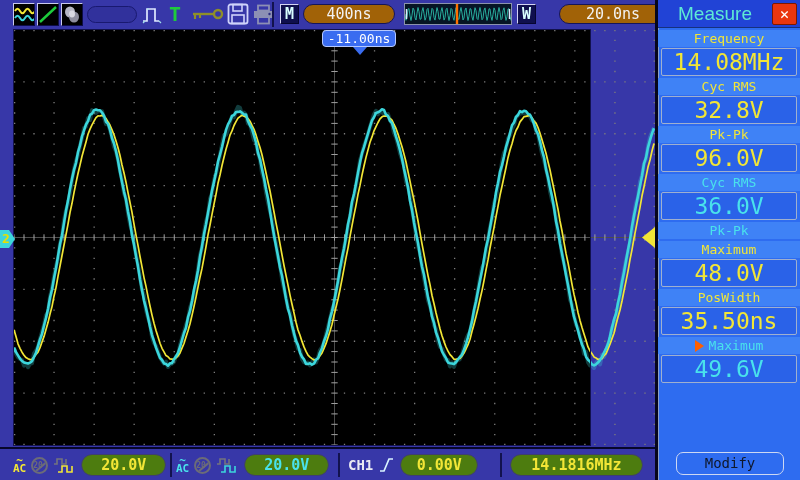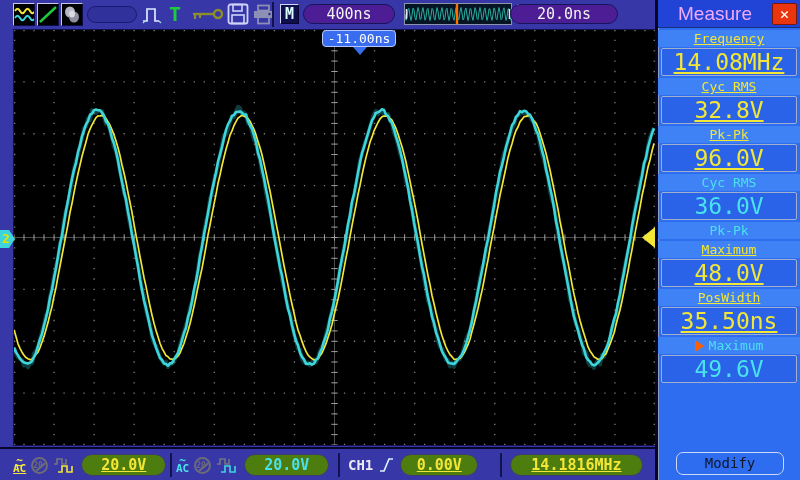--- a/index.html
+++ b/index.html
@@ -22,32 +22,32 @@
   .t-letter { position:absolute; left:169px; top:3px; color:#1ecb3c;
     font:bold 20px/22px "DejaVu Sans Mono", monospace; }
   .tb-icon { position:absolute; top:4px; }
   .vsep { position:absolute; top:2px; width:2px; height:25px; background:#12124e; }
   .mw-box {
     position:absolute; top:4px; width:19px; height:20px; background:#0f0f4e;
     border:1px solid; border-color:#d4d4f4 #050530 #050530 #d4d4f4;
     color:#d9ffff; font:bold 15px/18px "DejaVu Sans Mono", monospace; text-align:center;
   }
   .time-pill {
-    position:absolute; top:4px; height:20px; border-radius:10px; background:#4c1d95;
+    position:absolute; top:4px; height:20px; border-radius:10px; background:#a16207;
     border:1px solid #15155a; color:#f2f2f2;
     font:15px/18px "DejaVu Sans Mono", monospace;
     display:flex; align-items:center; justify-content:center;
   }
   .preview-box {
     position:absolute; left:404px; top:3px; width:108px; height:22px;
     background:#061524; border:1px solid #8b93ad;
   }
   
   .plot {
-    position:absolute; left:14px; top:30px; width:641px; height:415px;
+    position:absolute; left:14px; top:30px; width:576px; height:415px;
     background:#000; outline:1px solid #12124e;
   }
   .h-tag {
     position:absolute; left:308px; top:0; width:74px; height:17px;
     background:#3a6cf0; border:1px solid #b4c8ff; border-radius:4px;
     color:#fff; font:13px/15px "DejaVu Sans Mono", monospace;
     display:flex; align-items:center; justify-content:center; z-index:5;
   }
   .h-tag-pointer {
     position:absolute; left:339px; top:17px; width:0; height:0; z-index:5;
@@ -65,40 +65,40 @@
     text-align:left; padding-left:2px; z-index:6;
   }
   
   .sidebar {
     position:absolute; left:655px; top:0; width:145px; height:480px;
     background:#2e6cf0; border-left:3px solid #06061c;
     box-shadow:inset 1px 0 0 #8fa0c4;
   }
   .sb-header { height:28px; background:#2143d6; border-bottom:1px solid #16307e;
     display:flex; align-items:center; }
-  .sb-title { flex:1; text-align:center; color:#f0abfc; padding-left:0;
+  .sb-title { flex:1; text-align:center; color:#5eead4; padding-left:0;
     font:19px/26px "Liberation Sans", sans-serif; }
   .close-btn {
     width:25px; height:22px; margin-right:3px; background:#ea360e;
     border:1px solid #7c1800; border-radius:2px; color:#fff;
     font:bold 15px/20px "DejaVu Sans Mono", monospace; text-align:center;
   }
   .m-item { }
   .m-label {
     height:17px; margin-top:2px; background:#3f82f6;
     display:flex; align-items:center; justify-content:center; gap:5px;
     font:13px/15px "DejaVu Sans Mono", monospace;
   }
   .m-value {
     height:28px; margin:1px 3px 0; background:#2a62e8;
     border:1px solid #9fb0cf; border-radius:2px;
     display:flex; align-items:center; justify-content:center;
     font:23px/24px "DejaVu Sans Mono", monospace;
   }
-  .ch1 { color:#f2e636;text-decoration:underline; }
+  .ch1 { color:#f2e636; }
   .ch2 { color:#49e2ec; }
   .sel-arrow { width:0; height:0; border-left:9px solid #ff5f00;
     border-top:6px solid transparent; border-bottom:6px solid transparent; }
   .modify-btn {
     position:absolute; left:18px; top:452px; width:108px; height:23px;
     border:1px solid #cdd8f2; border-radius:7px; background:transparent;
     color:#0f172a; font:14px/21px "DejaVu Sans Mono", monospace;
     display:flex; align-items:center; justify-content:center;
   }
   
@@ -175,21 +175,21 @@
   <div class="time-pill" style="left:303px;width:92px">400ns</div>
   <div class="preview-box">
     <svg id="preview-svg" width="106" height="20" viewBox="0 0 106 20">
         <path d="M0 10.0 L1 16.3 L2 13.1 L3 5.3 L4 4.5 L5 12.0 L6 16.5 L7 11.2 L8 4.1 L9 5.9 L10 13.8 L11 16.0 L12 9.1 L13 3.5 L14 7.7 L15 15.3 L16 15.0 L17 7.2 L18 3.6 L19 9.7 L20 16.2 L21 13.4 L22 5.5 L23 4.3 L24 11.7 L25 16.5 L26 11.5 L27 4.3 L28 5.6 L29 13.6 L30 16.1 L31 9.5 L32 3.6 L33 7.3 L34 15.1 L35 15.2 L36 7.5 L37 3.6 L38 9.3 L39 16.1 L40 13.7 L41 5.7 L42 4.2 L43 11.4 L44 16.5 L45 11.9 L46 4.4 L47 5.4 L48 13.3 L49 16.3 L50 9.8 L51 3.7 L52 7.0 L53 14.9 L54 15.4 L55 7.8 L56 3.5 L57 9.0 L58 16.0 L59 14.0 L60 6.0 L61 4.0 L62 11.0 L63 16.5 L64 12.2 L65 4.6 L66 5.1 L67 13.0 L68 16.3 L69 10.2 L70 3.7 L71 6.7 L72 14.6 L73 15.6 L74 8.1 L75 3.5 L76 8.6 L77 15.8 L78 14.2 L79 6.3 L80 3.9 L81 10.7 L82 16.4 L83 12.5 L84 4.8 L85 4.9 L86 12.7 L87 16.4 L88 10.5 L89 3.9 L90 6.4 L91 14.4 L92 15.7 L93 8.5 L94 3.5 L95 8.3 L96 15.7 L97 14.5 L98 6.6 L99 3.8 L100 10.3 L101 16.4 L102 12.8 L103 5.0 L104 4.7 L105 12.4 L106 16.5 " stroke="#28ac9c" stroke-width="1" fill="none"></path>
         <line x1="1.5" y1="5" x2="1.5" y2="15" stroke="#dfe9ff" stroke-width="1.5"></line>
         <line x1="104.5" y1="5" x2="104.5" y2="15" stroke="#dfe9ff" stroke-width="1.5"></line>
         <line x1="52" y1="0" x2="52" y2="20" stroke="#ff7000" stroke-width="2.4"></line>
       </svg>
   </div>
   <div class="mw-box" style="left:517px">W</div>
-  <div class="time-pill" style="left:510px;width:108px">20.0ns</div>
+  <div class="time-pill" style="left:559px;width:108px">20.0ns</div>
 </div>
 
 <div class="plot">
   <svg id="scope-svg" width="641" height="415" viewBox="0 0 641 415">
       <path d="M0.0 0.0 h1.3 M0.0 10.4 h1.3 M0.0 20.8 h1.3 M0.0 31.1 h1.3 M0.0 41.5 h1.3 M0.0 51.9 h1.3 M0.0 62.3 h1.3 M0.0 72.6 h1.3 M0.0 83.0 h1.3 M0.0 93.4 h1.3 M0.0 103.8 h1.3 M0.0 114.1 h1.3 M0.0 124.5 h1.3 M0.0 134.9 h1.3 M0.0 145.3 h1.3 M0.0 155.6 h1.3 M0.0 166.0 h1.3 M0.0 176.4 h1.3 M0.0 186.8 h1.3 M0.0 197.1 h1.3 M0.0 207.5 h1.3 M0.0 217.9 h1.3 M0.0 228.3 h1.3 M0.0 238.6 h1.3 M0.0 249.0 h1.3 M0.0 259.4 h1.3 M0.0 269.8 h1.3 M0.0 280.1 h1.3 M0.0 290.5 h1.3 M0.0 300.9 h1.3 M0.0 311.3 h1.3 M0.0 321.6 h1.3 M0.0 332.0 h1.3 M0.0 342.4 h1.3 M0.0 352.8 h1.3 M0.0 363.1 h1.3 M0.0 373.5 h1.3 M0.0 383.9 h1.3 M0.0 394.3 h1.3 M0.0 404.6 h1.3 M0.0 415.0 h1.3 M39.4 0.0 h1.3 M39.4 10.4 h1.3 M39.4 20.8 h1.3 M39.4 31.1 h1.3 M39.4 41.5 h1.3 M39.4 51.9 h1.3 M39.4 62.3 h1.3 M39.4 72.6 h1.3 M39.4 83.0 h1.3 M39.4 93.4 h1.3 M39.4 103.8 h1.3 M39.4 114.1 h1.3 M39.4 124.5 h1.3 M39.4 134.9 h1.3 M39.4 145.3 h1.3 M39.4 155.6 h1.3 M39.4 166.0 h1.3 M39.4 176.4 h1.3 M39.4 186.8 h1.3 M39.4 197.1 h1.3 M39.4 207.5 h1.3 M39.4 217.9 h1.3 M39.4 228.3 h1.3 M39.4 238.6 h1.3 M39.4 249.0 h1.3 M39.4 259.4 h1.3 M39.4 269.8 h1.3 M39.4 280.1 h1.3 M39.4 290.5 h1.3 M39.4 300.9 h1.3 M39.4 311.3 h1.3 M39.4 321.6 h1.3 M39.4 332.0 h1.3 M39.4 342.4 h1.3 M39.4 352.8 h1.3 M39.4 363.1 h1.3 M39.4 373.5 h1.3 M39.4 383.9 h1.3 M39.4 394.3 h1.3 M39.4 404.6 h1.3 M39.4 415.0 h1.3 M79.5 0.0 h1.3 M79.5 10.4 h1.3 M79.5 20.8 h1.3 M79.5 31.1 h1.3 M79.5 41.5 h1.3 M79.5 51.9 h1.3 M79.5 62.3 h1.3 M79.5 72.6 h1.3 M79.5 83.0 h1.3 M79.5 93.4 h1.3 M79.5 103.8 h1.3 M79.5 114.1 h1.3 M79.5 124.5 h1.3 M79.5 134.9 h1.3 M79.5 145.3 h1.3 M79.5 155.6 h1.3 M79.5 166.0 h1.3 M79.5 176.4 h1.3 M79.5 186.8 h1.3 M79.5 197.1 h1.3 M79.5 207.5 h1.3 M79.5 217.9 h1.3 M79.5 228.3 h1.3 M79.5 238.6 h1.3 M79.5 249.0 h1.3 M79.5 259.4 h1.3 M79.5 269.8 h1.3 M79.5 280.1 h1.3 M79.5 290.5 h1.3 M79.5 300.9 h1.3 M79.5 311.3 h1.3 M79.5 321.6 h1.3 M79.5 332.0 h1.3 M79.5 342.4 h1.3 M79.5 352.8 h1.3 M79.5 363.1 h1.3 M79.5 373.5 h1.3 M79.5 383.9 h1.3 M79.5 394.3 h1.3 M79.5 404.6 h1.3 M79.5 415.0 h1.3 M119.5 0.0 h1.3 M119.5 10.4 h1.3 M119.5 20.8 h1.3 M119.5 31.1 h1.3 M119.5 41.5 h1.3 M119.5 51.9 h1.3 M119.5 62.3 h1.3 M119.5 72.6 h1.3 M119.5 83.0 h1.3 M119.5 93.4 h1.3 M119.5 103.8 h1.3 M119.5 114.1 h1.3 M119.5 124.5 h1.3 M119.5 134.9 h1.3 M119.5 145.3 h1.3 M119.5 155.6 h1.3 M119.5 166.0 h1.3 M119.5 176.4 h1.3 M119.5 186.8 h1.3 M119.5 197.1 h1.3 M119.5 207.5 h1.3 M119.5 217.9 h1.3 M119.5 228.3 h1.3 M119.5 238.6 h1.3 M119.5 249.0 h1.3 M119.5 259.4 h1.3 M119.5 269.8 h1.3 M119.5 280.1 h1.3 M119.5 290.5 h1.3 M119.5 300.9 h1.3 M119.5 311.3 h1.3 M119.5 321.6 h1.3 M119.5 332.0 h1.3 M119.5 342.4 h1.3 M119.5 352.8 h1.3 M119.5 363.1 h1.3 M119.5 373.5 h1.3 M119.5 383.9 h1.3 M119.5 394.3 h1.3 M119.5 404.6 h1.3 M119.5 415.0 h1.3 M159.6 0.0 h1.3 M159.6 10.4 h1.3 M159.6 20.8 h1.3 M159.6 31.1 h1.3 M159.6 41.5 h1.3 M159.6 51.9 h1.3 M159.6 62.3 h1.3 M159.6 72.6 h1.3 M159.6 83.0 h1.3 M159.6 93.4 h1.3 M159.6 103.8 h1.3 M159.6 114.1 h1.3 M159.6 124.5 h1.3 M159.6 134.9 h1.3 M159.6 145.3 h1.3 M159.6 155.6 h1.3 M159.6 166.0 h1.3 M159.6 176.4 h1.3 M159.6 186.8 h1.3 M159.6 197.1 h1.3 M159.6 207.5 h1.3 M159.6 217.9 h1.3 M159.6 228.3 h1.3 M159.6 238.6 h1.3 M159.6 249.0 h1.3 M159.6 259.4 h1.3 M159.6 269.8 h1.3 M159.6 280.1 h1.3 M159.6 290.5 h1.3 M159.6 300.9 h1.3 M159.6 311.3 h1.3 M159.6 321.6 h1.3 M159.6 332.0 h1.3 M159.6 342.4 h1.3 M159.6 352.8 h1.3 M159.6 363.1 h1.3 M159.6 373.5 h1.3 M159.6 383.9 h1.3 M159.6 394.3 h1.3 M159.6 404.6 h1.3 M159.6 415.0 h1.3 M199.7 0.0 h1.3 M199.7 10.4 h1.3 M199.7 20.8 h1.3 M199.7 31.1 h1.3 M199.7 41.5 h1.3 M199.7 51.9 h1.3 M199.7 62.3 h1.3 M199.7 72.6 h1.3 M199.7 83.0 h1.3 M199.7 93.4 h1.3 M199.7 103.8 h1.3 M199.7 114.1 h1.3 M199.7 124.5 h1.3 M199.7 134.9 h1.3 M199.7 145.3 h1.3 M199.7 155.6 h1.3 M199.7 166.0 h1.3 M199.7 176.4 h1.3 M199.7 186.8 h1.3 M199.7 197.1 h1.3 M199.7 207.5 h1.3 M199.7 217.9 h1.3 M199.7 228.3 h1.3 M199.7 238.6 h1.3 M199.7 249.0 h1.3 M199.7 259.4 h1.3 M199.7 269.8 h1.3 M199.7 280.1 h1.3 M199.7 290.5 h1.3 M199.7 300.9 h1.3 M199.7 311.3 h1.3 M199.7 321.6 h1.3 M199.7 332.0 h1.3 M199.7 342.4 h1.3 M199.7 352.8 h1.3 M199.7 363.1 h1.3 M199.7 373.5 h1.3 M199.7 383.9 h1.3 M199.7 394.3 h1.3 M199.7 404.6 h1.3 M199.7 415.0 h1.3 M239.7 0.0 h1.3 M239.7 10.4 h1.3 M239.7 20.8 h1.3 M239.7 31.1 h1.3 M239.7 41.5 h1.3 M239.7 51.9 h1.3 M239.7 62.3 h1.3 M239.7 72.6 h1.3 M239.7 83.0 h1.3 M239.7 93.4 h1.3 M239.7 103.8 h1.3 M239.7 114.1 h1.3 M239.7 124.5 h1.3 M239.7 134.9 h1.3 M239.7 145.3 h1.3 M239.7 155.6 h1.3 M239.7 166.0 h1.3 M239.7 176.4 h1.3 M239.7 186.8 h1.3 M239.7 197.1 h1.3 M239.7 207.5 h1.3 M239.7 217.9 h1.3 M239.7 228.3 h1.3 M239.7 238.6 h1.3 M239.7 249.0 h1.3 M239.7 259.4 h1.3 M239.7 269.8 h1.3 M239.7 280.1 h1.3 M239.7 290.5 h1.3 M239.7 300.9 h1.3 M239.7 311.3 h1.3 M239.7 321.6 h1.3 M239.7 332.0 h1.3 M239.7 342.4 h1.3 M239.7 352.8 h1.3 M239.7 363.1 h1.3 M239.7 373.5 h1.3 M239.7 383.9 h1.3 M239.7 394.3 h1.3 M239.7 404.6 h1.3 M239.7 415.0 h1.3 M279.8 0.0 h1.3 M279.8 10.4 h1.3 M279.8 20.8 h1.3 M279.8 31.1 h1.3 M279.8 41.5 h1.3 M279.8 51.9 h1.3 M279.8 62.3 h1.3 M279.8 72.6 h1.3 M279.8 83.0 h1.3 M279.8 93.4 h1.3 M279.8 103.8 h1.3 M279.8 114.1 h1.3 M279.8 124.5 h1.3 M279.8 134.9 h1.3 M279.8 145.3 h1.3 M279.8 155.6 h1.3 M279.8 166.0 h1.3 M279.8 176.4 h1.3 M279.8 186.8 h1.3 M279.8 197.1 h1.3 M279.8 207.5 h1.3 M279.8 217.9 h1.3 M279.8 228.3 h1.3 M279.8 238.6 h1.3 M279.8 249.0 h1.3 M279.8 259.4 h1.3 M279.8 269.8 h1.3 M279.8 280.1 h1.3 M279.8 290.5 h1.3 M279.8 300.9 h1.3 M279.8 311.3 h1.3 M279.8 321.6 h1.3 M279.8 332.0 h1.3 M279.8 342.4 h1.3 M279.8 352.8 h1.3 M279.8 363.1 h1.3 M279.8 373.5 h1.3 M279.8 383.9 h1.3 M279.8 394.3 h1.3 M279.8 404.6 h1.3 M279.8 415.0 h1.3 M319.9 0.0 h1.3 M319.9 10.4 h1.3 M319.9 20.8 h1.3 M319.9 31.1 h1.3 M319.9 41.5 h1.3 M319.9 51.9 h1.3 M319.9 62.3 h1.3 M319.9 72.6 h1.3 M319.9 83.0 h1.3 M319.9 93.4 h1.3 M319.9 103.8 h1.3 M319.9 114.1 h1.3 M319.9 124.5 h1.3 M319.9 134.9 h1.3 M319.9 145.3 h1.3 M319.9 155.6 h1.3 M319.9 166.0 h1.3 M319.9 176.4 h1.3 M319.9 186.8 h1.3 M319.9 197.1 h1.3 M319.9 207.5 h1.3 M319.9 217.9 h1.3 M319.9 228.3 h1.3 M319.9 238.6 h1.3 M319.9 249.0 h1.3 M319.9 259.4 h1.3 M319.9 269.8 h1.3 M319.9 280.1 h1.3 M319.9 290.5 h1.3 M319.9 300.9 h1.3 M319.9 311.3 h1.3 M319.9 321.6 h1.3 M319.9 332.0 h1.3 M319.9 342.4 h1.3 M319.9 352.8 h1.3 M319.9 363.1 h1.3 M319.9 373.5 h1.3 M319.9 383.9 h1.3 M319.9 394.3 h1.3 M319.9 404.6 h1.3 M319.9 415.0 h1.3 M359.9 0.0 h1.3 M359.9 10.4 h1.3 M359.9 20.8 h1.3 M359.9 31.1 h1.3 M359.9 41.5 h1.3 M359.9 51.9 h1.3 M359.9 62.3 h1.3 M359.9 72.6 h1.3 M359.9 83.0 h1.3 M359.9 93.4 h1.3 M359.9 103.8 h1.3 M359.9 114.1 h1.3 M359.9 124.5 h1.3 M359.9 134.9 h1.3 M359.9 145.3 h1.3 M359.9 155.6 h1.3 M359.9 166.0 h1.3 M359.9 176.4 h1.3 M359.9 186.8 h1.3 M359.9 197.1 h1.3 M359.9 207.5 h1.3 M359.9 217.9 h1.3 M359.9 228.3 h1.3 M359.9 238.6 h1.3 M359.9 249.0 h1.3 M359.9 259.4 h1.3 M359.9 269.8 h1.3 M359.9 280.1 h1.3 M359.9 290.5 h1.3 M359.9 300.9 h1.3 M359.9 311.3 h1.3 M359.9 321.6 h1.3 M359.9 332.0 h1.3 M359.9 342.4 h1.3 M359.9 352.8 h1.3 M359.9 363.1 h1.3 M359.9 373.5 h1.3 M359.9 383.9 h1.3 M359.9 394.3 h1.3 M359.9 404.6 h1.3 M359.9 415.0 h1.3 M400.0 0.0 h1.3 M400.0 10.4 h1.3 M400.0 20.8 h1.3 M400.0 31.1 h1.3 M400.0 41.5 h1.3 M400.0 51.9 h1.3 M400.0 62.3 h1.3 M400.0 72.6 h1.3 M400.0 83.0 h1.3 M400.0 93.4 h1.3 M400.0 103.8 h1.3 M400.0 114.1 h1.3 M400.0 124.5 h1.3 M400.0 134.9 h1.3 M400.0 145.3 h1.3 M400.0 155.6 h1.3 M400.0 166.0 h1.3 M400.0 176.4 h1.3 M400.0 186.8 h1.3 M400.0 197.1 h1.3 M400.0 207.5 h1.3 M400.0 217.9 h1.3 M400.0 228.3 h1.3 M400.0 238.6 h1.3 M400.0 249.0 h1.3 M400.0 259.4 h1.3 M400.0 269.8 h1.3 M400.0 280.1 h1.3 M400.0 290.5 h1.3 M400.0 300.9 h1.3 M400.0 311.3 h1.3 M400.0 321.6 h1.3 M400.0 332.0 h1.3 M400.0 342.4 h1.3 M400.0 352.8 h1.3 M400.0 363.1 h1.3 M400.0 373.5 h1.3 M400.0 383.9 h1.3 M400.0 394.3 h1.3 M400.0 404.6 h1.3 M400.0 415.0 h1.3 M440.0 0.0 h1.3 M440.0 10.4 h1.3 M440.0 20.8 h1.3 M440.0 31.1 h1.3 M440.0 41.5 h1.3 M440.0 51.9 h1.3 M440.0 62.3 h1.3 M440.0 72.6 h1.3 M440.0 83.0 h1.3 M440.0 93.4 h1.3 M440.0 103.8 h1.3 M440.0 114.1 h1.3 M440.0 124.5 h1.3 M440.0 134.9 h1.3 M440.0 145.3 h1.3 M440.0 155.6 h1.3 M440.0 166.0 h1.3 M440.0 176.4 h1.3 M440.0 186.8 h1.3 M440.0 197.1 h1.3 M440.0 207.5 h1.3 M440.0 217.9 h1.3 M440.0 228.3 h1.3 M440.0 238.6 h1.3 M440.0 249.0 h1.3 M440.0 259.4 h1.3 M440.0 269.8 h1.3 M440.0 280.1 h1.3 M440.0 290.5 h1.3 M440.0 300.9 h1.3 M440.0 311.3 h1.3 M440.0 321.6 h1.3 M440.0 332.0 h1.3 M440.0 342.4 h1.3 M440.0 352.8 h1.3 M440.0 363.1 h1.3 M440.0 373.5 h1.3 M440.0 383.9 h1.3 M440.0 394.3 h1.3 M440.0 404.6 h1.3 M440.0 415.0 h1.3 M480.1 0.0 h1.3 M480.1 10.4 h1.3 M480.1 20.8 h1.3 M480.1 31.1 h1.3 M480.1 41.5 h1.3 M480.1 51.9 h1.3 M480.1 62.3 h1.3 M480.1 72.6 h1.3 M480.1 83.0 h1.3 M480.1 93.4 h1.3 M480.1 103.8 h1.3 M480.1 114.1 h1.3 M480.1 124.5 h1.3 M480.1 134.9 h1.3 M480.1 145.3 h1.3 M480.1 155.6 h1.3 M480.1 166.0 h1.3 M480.1 176.4 h1.3 M480.1 186.8 h1.3 M480.1 197.1 h1.3 M480.1 207.5 h1.3 M480.1 217.9 h1.3 M480.1 228.3 h1.3 M480.1 238.6 h1.3 M480.1 249.0 h1.3 M480.1 259.4 h1.3 M480.1 269.8 h1.3 M480.1 280.1 h1.3 M480.1 290.5 h1.3 M480.1 300.9 h1.3 M480.1 311.3 h1.3 M480.1 321.6 h1.3 M480.1 332.0 h1.3 M480.1 342.4 h1.3 M480.1 352.8 h1.3 M480.1 363.1 h1.3 M480.1 373.5 h1.3 M480.1 383.9 h1.3 M480.1 394.3 h1.3 M480.1 404.6 h1.3 M480.1 415.0 h1.3 M520.2 0.0 h1.3 M520.2 10.4 h1.3 M520.2 20.8 h1.3 M520.2 31.1 h1.3 M520.2 41.5 h1.3 M520.2 51.9 h1.3 M520.2 62.3 h1.3 M520.2 72.6 h1.3 M520.2 83.0 h1.3 M520.2 93.4 h1.3 M520.2 103.8 h1.3 M520.2 114.1 h1.3 M520.2 124.5 h1.3 M520.2 134.9 h1.3 M520.2 145.3 h1.3 M520.2 155.6 h1.3 M520.2 166.0 h1.3 M520.2 176.4 h1.3 M520.2 186.8 h1.3 M520.2 197.1 h1.3 M520.2 207.5 h1.3 M520.2 217.9 h1.3 M520.2 228.3 h1.3 M520.2 238.6 h1.3 M520.2 249.0 h1.3 M520.2 259.4 h1.3 M520.2 269.8 h1.3 M520.2 280.1 h1.3 M520.2 290.5 h1.3 M520.2 300.9 h1.3 M520.2 311.3 h1.3 M520.2 321.6 h1.3 M520.2 332.0 h1.3 M520.2 342.4 h1.3 M520.2 352.8 h1.3 M520.2 363.1 h1.3 M520.2 373.5 h1.3 M520.2 383.9 h1.3 M520.2 394.3 h1.3 M520.2 404.6 h1.3 M520.2 415.0 h1.3 M560.2 0.0 h1.3 M560.2 10.4 h1.3 M560.2 20.8 h1.3 M560.2 31.1 h1.3 M560.2 41.5 h1.3 M560.2 51.9 h1.3 M560.2 62.3 h1.3 M560.2 72.6 h1.3 M560.2 83.0 h1.3 M560.2 93.4 h1.3 M560.2 103.8 h1.3 M560.2 114.1 h1.3 M560.2 124.5 h1.3 M560.2 134.9 h1.3 M560.2 145.3 h1.3 M560.2 155.6 h1.3 M560.2 166.0 h1.3 M560.2 176.4 h1.3 M560.2 186.8 h1.3 M560.2 197.1 h1.3 M560.2 207.5 h1.3 M560.2 217.9 h1.3 M560.2 228.3 h1.3 M560.2 238.6 h1.3 M560.2 249.0 h1.3 M560.2 259.4 h1.3 M560.2 269.8 h1.3 M560.2 280.1 h1.3 M560.2 290.5 h1.3 M560.2 300.9 h1.3 M560.2 311.3 h1.3 M560.2 321.6 h1.3 M560.2 332.0 h1.3 M560.2 342.4 h1.3 M560.2 352.8 h1.3 M560.2 363.1 h1.3 M560.2 373.5 h1.3 M560.2 383.9 h1.3 M560.2 394.3 h1.3 M560.2 404.6 h1.3 M560.2 415.0 h1.3 M600.3 0.0 h1.3 M600.3 10.4 h1.3 M600.3 20.8 h1.3 M600.3 31.1 h1.3 M600.3 41.5 h1.3 M600.3 51.9 h1.3 M600.3 62.3 h1.3 M600.3 72.6 h1.3 M600.3 83.0 h1.3 M600.3 93.4 h1.3 M600.3 103.8 h1.3 M600.3 114.1 h1.3 M600.3 124.5 h1.3 M600.3 134.9 h1.3 M600.3 145.3 h1.3 M600.3 155.6 h1.3 M600.3 166.0 h1.3 M600.3 176.4 h1.3 M600.3 186.8 h1.3 M600.3 197.1 h1.3 M600.3 207.5 h1.3 M600.3 217.9 h1.3 M600.3 228.3 h1.3 M600.3 238.6 h1.3 M600.3 249.0 h1.3 M600.3 259.4 h1.3 M600.3 269.8 h1.3 M600.3 280.1 h1.3 M600.3 290.5 h1.3 M600.3 300.9 h1.3 M600.3 311.3 h1.3 M600.3 321.6 h1.3 M600.3 332.0 h1.3 M600.3 342.4 h1.3 M600.3 352.8 h1.3 M600.3 363.1 h1.3 M600.3 373.5 h1.3 M600.3 383.9 h1.3 M600.3 394.3 h1.3 M600.3 404.6 h1.3 M600.3 415.0 h1.3 M639.6 0.0 h1.3 M639.6 10.4 h1.3 M639.6 20.8 h1.3 M639.6 31.1 h1.3 M639.6 41.5 h1.3 M639.6 51.9 h1.3 M639.6 62.3 h1.3 M639.6 72.6 h1.3 M639.6 83.0 h1.3 M639.6 93.4 h1.3 M639.6 103.8 h1.3 M639.6 114.1 h1.3 M639.6 124.5 h1.3 M639.6 134.9 h1.3 M639.6 145.3 h1.3 M639.6 155.6 h1.3 M639.6 166.0 h1.3 M639.6 176.4 h1.3 M639.6 186.8 h1.3 M639.6 197.1 h1.3 M639.6 207.5 h1.3 M639.6 217.9 h1.3 M639.6 228.3 h1.3 M639.6 238.6 h1.3 M639.6 249.0 h1.3 M639.6 259.4 h1.3 M639.6 269.8 h1.3 M639.6 280.1 h1.3 M639.6 290.5 h1.3 M639.6 300.9 h1.3 M639.6 311.3 h1.3 M639.6 321.6 h1.3 M639.6 332.0 h1.3 M639.6 342.4 h1.3 M639.6 352.8 h1.3 M639.6 363.1 h1.3 M639.6 373.5 h1.3 M639.6 383.9 h1.3 M639.6 394.3 h1.3 M639.6 404.6 h1.3 M639.6 415.0 h1.3 M0.0 0.0 v1.3 M10.0 0.0 v1.3 M20.0 0.0 v1.3 M30.0 0.0 v1.3 M40.1 0.0 v1.3 M50.1 0.0 v1.3 M60.1 0.0 v1.3 M70.1 0.0 v1.3 M80.1 0.0 v1.3 M90.1 0.0 v1.3 M100.2 0.0 v1.3 M110.2 0.0 v1.3 M120.2 0.0 v1.3 M130.2 0.0 v1.3 M140.2 0.0 v1.3 M150.2 0.0 v1.3 M160.3 0.0 v1.3 M170.3 0.0 v1.3 M180.3 0.0 v1.3 M190.3 0.0 v1.3 M200.3 0.0 v1.3 M210.3 0.0 v1.3 M220.3 0.0 v1.3 M230.4 0.0 v1.3 M240.4 0.0 v1.3 M250.4 0.0 v1.3 M260.4 0.0 v1.3 M270.4 0.0 v1.3 M280.4 0.0 v1.3 M290.5 0.0 v1.3 M300.5 0.0 v1.3 M310.5 0.0 v1.3 M320.5 0.0 v1.3 M330.5 0.0 v1.3 M340.5 0.0 v1.3 M350.5 0.0 v1.3 M360.6 0.0 v1.3 M370.6 0.0 v1.3 M380.6 0.0 v1.3 M390.6 0.0 v1.3 M400.6 0.0 v1.3 M410.6 0.0 v1.3 M420.7 0.0 v1.3 M430.7 0.0 v1.3 M440.7 0.0 v1.3 M450.7 0.0 v1.3 M460.7 0.0 v1.3 M470.7 0.0 v1.3 M480.8 0.0 v1.3 M490.8 0.0 v1.3 M500.8 0.0 v1.3 M510.8 0.0 v1.3 M520.8 0.0 v1.3 M530.8 0.0 v1.3 M540.8 0.0 v1.3 M550.9 0.0 v1.3 M560.9 0.0 v1.3 M570.9 0.0 v1.3 M580.9 0.0 v1.3 M590.9 0.0 v1.3 M600.9 0.0 v1.3 M611.0 0.0 v1.3 M621.0 0.0 v1.3 M631.0 0.0 v1.3 M641.0 0.0 v1.3 M0.0 51.2 v1.3 M10.0 51.2 v1.3 M20.0 51.2 v1.3 M30.0 51.2 v1.3 M40.1 51.2 v1.3 M50.1 51.2 v1.3 M60.1 51.2 v1.3 M70.1 51.2 v1.3 M80.1 51.2 v1.3 M90.1 51.2 v1.3 M100.2 51.2 v1.3 M110.2 51.2 v1.3 M120.2 51.2 v1.3 M130.2 51.2 v1.3 M140.2 51.2 v1.3 M150.2 51.2 v1.3 M160.3 51.2 v1.3 M170.3 51.2 v1.3 M180.3 51.2 v1.3 M190.3 51.2 v1.3 M200.3 51.2 v1.3 M210.3 51.2 v1.3 M220.3 51.2 v1.3 M230.4 51.2 v1.3 M240.4 51.2 v1.3 M250.4 51.2 v1.3 M260.4 51.2 v1.3 M270.4 51.2 v1.3 M280.4 51.2 v1.3 M290.5 51.2 v1.3 M300.5 51.2 v1.3 M310.5 51.2 v1.3 M320.5 51.2 v1.3 M330.5 51.2 v1.3 M340.5 51.2 v1.3 M350.5 51.2 v1.3 M360.6 51.2 v1.3 M370.6 51.2 v1.3 M380.6 51.2 v1.3 M390.6 51.2 v1.3 M400.6 51.2 v1.3 M410.6 51.2 v1.3 M420.7 51.2 v1.3 M430.7 51.2 v1.3 M440.7 51.2 v1.3 M450.7 51.2 v1.3 M460.7 51.2 v1.3 M470.7 51.2 v1.3 M480.8 51.2 v1.3 M490.8 51.2 v1.3 M500.8 51.2 v1.3 M510.8 51.2 v1.3 M520.8 51.2 v1.3 M530.8 51.2 v1.3 M540.8 51.2 v1.3 M550.9 51.2 v1.3 M560.9 51.2 v1.3 M570.9 51.2 v1.3 M580.9 51.2 v1.3 M590.9 51.2 v1.3 M600.9 51.2 v1.3 M611.0 51.2 v1.3 M621.0 51.2 v1.3 M631.0 51.2 v1.3 M641.0 51.2 v1.3 M0.0 103.1 v1.3 M10.0 103.1 v1.3 M20.0 103.1 v1.3 M30.0 103.1 v1.3 M40.1 103.1 v1.3 M50.1 103.1 v1.3 M60.1 103.1 v1.3 M70.1 103.1 v1.3 M80.1 103.1 v1.3 M90.1 103.1 v1.3 M100.2 103.1 v1.3 M110.2 103.1 v1.3 M120.2 103.1 v1.3 M130.2 103.1 v1.3 M140.2 103.1 v1.3 M150.2 103.1 v1.3 M160.3 103.1 v1.3 M170.3 103.1 v1.3 M180.3 103.1 v1.3 M190.3 103.1 v1.3 M200.3 103.1 v1.3 M210.3 103.1 v1.3 M220.3 103.1 v1.3 M230.4 103.1 v1.3 M240.4 103.1 v1.3 M250.4 103.1 v1.3 M260.4 103.1 v1.3 M270.4 103.1 v1.3 M280.4 103.1 v1.3 M290.5 103.1 v1.3 M300.5 103.1 v1.3 M310.5 103.1 v1.3 M320.5 103.1 v1.3 M330.5 103.1 v1.3 M340.5 103.1 v1.3 M350.5 103.1 v1.3 M360.6 103.1 v1.3 M370.6 103.1 v1.3 M380.6 103.1 v1.3 M390.6 103.1 v1.3 M400.6 103.1 v1.3 M410.6 103.1 v1.3 M420.7 103.1 v1.3 M430.7 103.1 v1.3 M440.7 103.1 v1.3 M450.7 103.1 v1.3 M460.7 103.1 v1.3 M470.7 103.1 v1.3 M480.8 103.1 v1.3 M490.8 103.1 v1.3 M500.8 103.1 v1.3 M510.8 103.1 v1.3 M520.8 103.1 v1.3 M530.8 103.1 v1.3 M540.8 103.1 v1.3 M550.9 103.1 v1.3 M560.9 103.1 v1.3 M570.9 103.1 v1.3 M580.9 103.1 v1.3 M590.9 103.1 v1.3 M600.9 103.1 v1.3 M611.0 103.1 v1.3 M621.0 103.1 v1.3 M631.0 103.1 v1.3 M641.0 103.1 v1.3 M0.0 155.0 v1.3 M10.0 155.0 v1.3 M20.0 155.0 v1.3 M30.0 155.0 v1.3 M40.1 155.0 v1.3 M50.1 155.0 v1.3 M60.1 155.0 v1.3 M70.1 155.0 v1.3 M80.1 155.0 v1.3 M90.1 155.0 v1.3 M100.2 155.0 v1.3 M110.2 155.0 v1.3 M120.2 155.0 v1.3 M130.2 155.0 v1.3 M140.2 155.0 v1.3 M150.2 155.0 v1.3 M160.3 155.0 v1.3 M170.3 155.0 v1.3 M180.3 155.0 v1.3 M190.3 155.0 v1.3 M200.3 155.0 v1.3 M210.3 155.0 v1.3 M220.3 155.0 v1.3 M230.4 155.0 v1.3 M240.4 155.0 v1.3 M250.4 155.0 v1.3 M260.4 155.0 v1.3 M270.4 155.0 v1.3 M280.4 155.0 v1.3 M290.5 155.0 v1.3 M300.5 155.0 v1.3 M310.5 155.0 v1.3 M320.5 155.0 v1.3 M330.5 155.0 v1.3 M340.5 155.0 v1.3 M350.5 155.0 v1.3 M360.6 155.0 v1.3 M370.6 155.0 v1.3 M380.6 155.0 v1.3 M390.6 155.0 v1.3 M400.6 155.0 v1.3 M410.6 155.0 v1.3 M420.7 155.0 v1.3 M430.7 155.0 v1.3 M440.7 155.0 v1.3 M450.7 155.0 v1.3 M460.7 155.0 v1.3 M470.7 155.0 v1.3 M480.8 155.0 v1.3 M490.8 155.0 v1.3 M500.8 155.0 v1.3 M510.8 155.0 v1.3 M520.8 155.0 v1.3 M530.8 155.0 v1.3 M540.8 155.0 v1.3 M550.9 155.0 v1.3 M560.9 155.0 v1.3 M570.9 155.0 v1.3 M580.9 155.0 v1.3 M590.9 155.0 v1.3 M600.9 155.0 v1.3 M611.0 155.0 v1.3 M621.0 155.0 v1.3 M631.0 155.0 v1.3 M641.0 155.0 v1.3 M0.0 206.8 v1.3 M10.0 206.8 v1.3 M20.0 206.8 v1.3 M30.0 206.8 v1.3 M40.1 206.8 v1.3 M50.1 206.8 v1.3 M60.1 206.8 v1.3 M70.1 206.8 v1.3 M80.1 206.8 v1.3 M90.1 206.8 v1.3 M100.2 206.8 v1.3 M110.2 206.8 v1.3 M120.2 206.8 v1.3 M130.2 206.8 v1.3 M140.2 206.8 v1.3 M150.2 206.8 v1.3 M160.3 206.8 v1.3 M170.3 206.8 v1.3 M180.3 206.8 v1.3 M190.3 206.8 v1.3 M200.3 206.8 v1.3 M210.3 206.8 v1.3 M220.3 206.8 v1.3 M230.4 206.8 v1.3 M240.4 206.8 v1.3 M250.4 206.8 v1.3 M260.4 206.8 v1.3 M270.4 206.8 v1.3 M280.4 206.8 v1.3 M290.5 206.8 v1.3 M300.5 206.8 v1.3 M310.5 206.8 v1.3 M320.5 206.8 v1.3 M330.5 206.8 v1.3 M340.5 206.8 v1.3 M350.5 206.8 v1.3 M360.6 206.8 v1.3 M370.6 206.8 v1.3 M380.6 206.8 v1.3 M390.6 206.8 v1.3 M400.6 206.8 v1.3 M410.6 206.8 v1.3 M420.7 206.8 v1.3 M430.7 206.8 v1.3 M440.7 206.8 v1.3 M450.7 206.8 v1.3 M460.7 206.8 v1.3 M470.7 206.8 v1.3 M480.8 206.8 v1.3 M490.8 206.8 v1.3 M500.8 206.8 v1.3 M510.8 206.8 v1.3 M520.8 206.8 v1.3 M530.8 206.8 v1.3 M540.8 206.8 v1.3 M550.9 206.8 v1.3 M560.9 206.8 v1.3 M570.9 206.8 v1.3 M580.9 206.8 v1.3 M590.9 206.8 v1.3 M600.9 206.8 v1.3 M611.0 206.8 v1.3 M621.0 206.8 v1.3 M631.0 206.8 v1.3 M641.0 206.8 v1.3 M0.0 258.7 v1.3 M10.0 258.7 v1.3 M20.0 258.7 v1.3 M30.0 258.7 v1.3 M40.1 258.7 v1.3 M50.1 258.7 v1.3 M60.1 258.7 v1.3 M70.1 258.7 v1.3 M80.1 258.7 v1.3 M90.1 258.7 v1.3 M100.2 258.7 v1.3 M110.2 258.7 v1.3 M120.2 258.7 v1.3 M130.2 258.7 v1.3 M140.2 258.7 v1.3 M150.2 258.7 v1.3 M160.3 258.7 v1.3 M170.3 258.7 v1.3 M180.3 258.7 v1.3 M190.3 258.7 v1.3 M200.3 258.7 v1.3 M210.3 258.7 v1.3 M220.3 258.7 v1.3 M230.4 258.7 v1.3 M240.4 258.7 v1.3 M250.4 258.7 v1.3 M260.4 258.7 v1.3 M270.4 258.7 v1.3 M280.4 258.7 v1.3 M290.5 258.7 v1.3 M300.5 258.7 v1.3 M310.5 258.7 v1.3 M320.5 258.7 v1.3 M330.5 258.7 v1.3 M340.5 258.7 v1.3 M350.5 258.7 v1.3 M360.6 258.7 v1.3 M370.6 258.7 v1.3 M380.6 258.7 v1.3 M390.6 258.7 v1.3 M400.6 258.7 v1.3 M410.6 258.7 v1.3 M420.7 258.7 v1.3 M430.7 258.7 v1.3 M440.7 258.7 v1.3 M450.7 258.7 v1.3 M460.7 258.7 v1.3 M470.7 258.7 v1.3 M480.8 258.7 v1.3 M490.8 258.7 v1.3 M500.8 258.7 v1.3 M510.8 258.7 v1.3 M520.8 258.7 v1.3 M530.8 258.7 v1.3 M540.8 258.7 v1.3 M550.9 258.7 v1.3 M560.9 258.7 v1.3 M570.9 258.7 v1.3 M580.9 258.7 v1.3 M590.9 258.7 v1.3 M600.9 258.7 v1.3 M611.0 258.7 v1.3 M621.0 258.7 v1.3 M631.0 258.7 v1.3 M641.0 258.7 v1.3 M0.0 310.6 v1.3 M10.0 310.6 v1.3 M20.0 310.6 v1.3 M30.0 310.6 v1.3 M40.1 310.6 v1.3 M50.1 310.6 v1.3 M60.1 310.6 v1.3 M70.1 310.6 v1.3 M80.1 310.6 v1.3 M90.1 310.6 v1.3 M100.2 310.6 v1.3 M110.2 310.6 v1.3 M120.2 310.6 v1.3 M130.2 310.6 v1.3 M140.2 310.6 v1.3 M150.2 310.6 v1.3 M160.3 310.6 v1.3 M170.3 310.6 v1.3 M180.3 310.6 v1.3 M190.3 310.6 v1.3 M200.3 310.6 v1.3 M210.3 310.6 v1.3 M220.3 310.6 v1.3 M230.4 310.6 v1.3 M240.4 310.6 v1.3 M250.4 310.6 v1.3 M260.4 310.6 v1.3 M270.4 310.6 v1.3 M280.4 310.6 v1.3 M290.5 310.6 v1.3 M300.5 310.6 v1.3 M310.5 310.6 v1.3 M320.5 310.6 v1.3 M330.5 310.6 v1.3 M340.5 310.6 v1.3 M350.5 310.6 v1.3 M360.6 310.6 v1.3 M370.6 310.6 v1.3 M380.6 310.6 v1.3 M390.6 310.6 v1.3 M400.6 310.6 v1.3 M410.6 310.6 v1.3 M420.7 310.6 v1.3 M430.7 310.6 v1.3 M440.7 310.6 v1.3 M450.7 310.6 v1.3 M460.7 310.6 v1.3 M470.7 310.6 v1.3 M480.8 310.6 v1.3 M490.8 310.6 v1.3 M500.8 310.6 v1.3 M510.8 310.6 v1.3 M520.8 310.6 v1.3 M530.8 310.6 v1.3 M540.8 310.6 v1.3 M550.9 310.6 v1.3 M560.9 310.6 v1.3 M570.9 310.6 v1.3 M580.9 310.6 v1.3 M590.9 310.6 v1.3 M600.9 310.6 v1.3 M611.0 310.6 v1.3 M621.0 310.6 v1.3 M631.0 310.6 v1.3 M641.0 310.6 v1.3 M0.0 362.5 v1.3 M10.0 362.5 v1.3 M20.0 362.5 v1.3 M30.0 362.5 v1.3 M40.1 362.5 v1.3 M50.1 362.5 v1.3 M60.1 362.5 v1.3 M70.1 362.5 v1.3 M80.1 362.5 v1.3 M90.1 362.5 v1.3 M100.2 362.5 v1.3 M110.2 362.5 v1.3 M120.2 362.5 v1.3 M130.2 362.5 v1.3 M140.2 362.5 v1.3 M150.2 362.5 v1.3 M160.3 362.5 v1.3 M170.3 362.5 v1.3 M180.3 362.5 v1.3 M190.3 362.5 v1.3 M200.3 362.5 v1.3 M210.3 362.5 v1.3 M220.3 362.5 v1.3 M230.4 362.5 v1.3 M240.4 362.5 v1.3 M250.4 362.5 v1.3 M260.4 362.5 v1.3 M270.4 362.5 v1.3 M280.4 362.5 v1.3 M290.5 362.5 v1.3 M300.5 362.5 v1.3 M310.5 362.5 v1.3 M320.5 362.5 v1.3 M330.5 362.5 v1.3 M340.5 362.5 v1.3 M350.5 362.5 v1.3 M360.6 362.5 v1.3 M370.6 362.5 v1.3 M380.6 362.5 v1.3 M390.6 362.5 v1.3 M400.6 362.5 v1.3 M410.6 362.5 v1.3 M420.7 362.5 v1.3 M430.7 362.5 v1.3 M440.7 362.5 v1.3 M450.7 362.5 v1.3 M460.7 362.5 v1.3 M470.7 362.5 v1.3 M480.8 362.5 v1.3 M490.8 362.5 v1.3 M500.8 362.5 v1.3 M510.8 362.5 v1.3 M520.8 362.5 v1.3 M530.8 362.5 v1.3 M540.8 362.5 v1.3 M550.9 362.5 v1.3 M560.9 362.5 v1.3 M570.9 362.5 v1.3 M580.9 362.5 v1.3 M590.9 362.5 v1.3 M600.9 362.5 v1.3 M611.0 362.5 v1.3 M621.0 362.5 v1.3 M631.0 362.5 v1.3 M641.0 362.5 v1.3 M0.0 413.7 v1.3 M10.0 413.7 v1.3 M20.0 413.7 v1.3 M30.0 413.7 v1.3 M40.1 413.7 v1.3 M50.1 413.7 v1.3 M60.1 413.7 v1.3 M70.1 413.7 v1.3 M80.1 413.7 v1.3 M90.1 413.7 v1.3 M100.2 413.7 v1.3 M110.2 413.7 v1.3 M120.2 413.7 v1.3 M130.2 413.7 v1.3 M140.2 413.7 v1.3 M150.2 413.7 v1.3 M160.3 413.7 v1.3 M170.3 413.7 v1.3 M180.3 413.7 v1.3 M190.3 413.7 v1.3 M200.3 413.7 v1.3 M210.3 413.7 v1.3 M220.3 413.7 v1.3 M230.4 413.7 v1.3 M240.4 413.7 v1.3 M250.4 413.7 v1.3 M260.4 413.7 v1.3 M270.4 413.7 v1.3 M280.4 413.7 v1.3 M290.5 413.7 v1.3 M300.5 413.7 v1.3 M310.5 413.7 v1.3 M320.5 413.7 v1.3 M330.5 413.7 v1.3 M340.5 413.7 v1.3 M350.5 413.7 v1.3 M360.6 413.7 v1.3 M370.6 413.7 v1.3 M380.6 413.7 v1.3 M390.6 413.7 v1.3 M400.6 413.7 v1.3 M410.6 413.7 v1.3 M420.7 413.7 v1.3 M430.7 413.7 v1.3 M440.7 413.7 v1.3 M450.7 413.7 v1.3 M460.7 413.7 v1.3 M470.7 413.7 v1.3 M480.8 413.7 v1.3 M490.8 413.7 v1.3 M500.8 413.7 v1.3 M510.8 413.7 v1.3 M520.8 413.7 v1.3 M530.8 413.7 v1.3 M540.8 413.7 v1.3 M550.9 413.7 v1.3 M560.9 413.7 v1.3 M570.9 413.7 v1.3 M580.9 413.7 v1.3 M590.9 413.7 v1.3 M600.9 413.7 v1.3 M611.0 413.7 v1.3 M621.0 413.7 v1.3 M631.0 413.7 v1.3 M641.0 413.7 v1.3 " stroke="#7d7d7d" stroke-width="1.3" fill="none"></path>
       <line x1="320.5" y1="0" x2="320.5" y2="415" stroke="#4d4d4d" stroke-width="1"></line>
       <line x1="0" y1="207.5" x2="641" y2="207.5" stroke="#4d4d4d" stroke-width="1"></line>
       <path d="M317.3 0.0 h6.4 M317.3 10.4 h6.4 M317.3 20.8 h6.4 M317.3 31.1 h6.4 M317.3 41.5 h6.4 M317.3 51.9 h6.4 M317.3 62.3 h6.4 M317.3 72.6 h6.4 M317.3 83.0 h6.4 M317.3 93.4 h6.4 M317.3 103.8 h6.4 M317.3 114.1 h6.4 M317.3 124.5 h6.4 M317.3 134.9 h6.4 M317.3 145.3 h6.4 M317.3 155.6 h6.4 M317.3 166.0 h6.4 M317.3 176.4 h6.4 M317.3 186.8 h6.4 M317.3 197.1 h6.4 M317.3 207.5 h6.4 M317.3 217.9 h6.4 M317.3 228.3 h6.4 M317.3 238.6 h6.4 M317.3 249.0 h6.4 M317.3 259.4 h6.4 M317.3 269.8 h6.4 M317.3 280.1 h6.4 M317.3 290.5 h6.4 M317.3 300.9 h6.4 M317.3 311.3 h6.4 M317.3 321.6 h6.4 M317.3 332.0 h6.4 M317.3 342.4 h6.4 M317.3 352.8 h6.4 M317.3 363.1 h6.4 M317.3 373.5 h6.4 M317.3 383.9 h6.4 M317.3 394.3 h6.4 M317.3 404.6 h6.4 M317.3 415.0 h6.4 M0.0 204.3 v6.4 M10.0 204.3 v6.4 M20.0 204.3 v6.4 M30.0 204.3 v6.4 M40.1 204.3 v6.4 M50.1 204.3 v6.4 M60.1 204.3 v6.4 M70.1 204.3 v6.4 M80.1 204.3 v6.4 M90.1 204.3 v6.4 M100.2 204.3 v6.4 M110.2 204.3 v6.4 M120.2 204.3 v6.4 M130.2 204.3 v6.4 M140.2 204.3 v6.4 M150.2 204.3 v6.4 M160.3 204.3 v6.4 M170.3 204.3 v6.4 M180.3 204.3 v6.4 M190.3 204.3 v6.4 M200.3 204.3 v6.4 M210.3 204.3 v6.4 M220.3 204.3 v6.4 M230.4 204.3 v6.4 M240.4 204.3 v6.4 M250.4 204.3 v6.4 M260.4 204.3 v6.4 M270.4 204.3 v6.4 M280.4 204.3 v6.4 M290.5 204.3 v6.4 M300.5 204.3 v6.4 M310.5 204.3 v6.4 M320.5 204.3 v6.4 M330.5 204.3 v6.4 M340.5 204.3 v6.4 M350.5 204.3 v6.4 M360.6 204.3 v6.4 M370.6 204.3 v6.4 M380.6 204.3 v6.4 M390.6 204.3 v6.4 M400.6 204.3 v6.4 M410.6 204.3 v6.4 M420.7 204.3 v6.4 M430.7 204.3 v6.4 M440.7 204.3 v6.4 M450.7 204.3 v6.4 M460.7 204.3 v6.4 M470.7 204.3 v6.4 M480.8 204.3 v6.4 M490.8 204.3 v6.4 M500.8 204.3 v6.4 M510.8 204.3 v6.4 M520.8 204.3 v6.4 M530.8 204.3 v6.4 M540.8 204.3 v6.4 M550.9 204.3 v6.4 M560.9 204.3 v6.4 M570.9 204.3 v6.4 M580.9 204.3 v6.4 M590.9 204.3 v6.4 M600.9 204.3 v6.4 M611.0 204.3 v6.4 M621.0 204.3 v6.4 M631.0 204.3 v6.4 M641.0 204.3 v6.4 " stroke="#9e9e9e" stroke-width="1" fill="none"></path>
       <polyline points="0.0,318.2 2.0,323.8 4.0,327.2 6.0,328.9 8.0,330.0 10.0,335.6 12.0,333.6 14.0,337.2 16.0,333.7 18.0,333.3 20.0,323.5 22.0,320.6 24.0,316.8 26.0,308.7 28.0,301.7 30.0,295.1 32.0,285.2 34.0,282.0 36.0,266.7 38.0,258.3 40.0,246.3 42.0,236.2 44.0,228.6 46.0,213.8 48.0,206.3 50.0,190.3 52.0,180.5 54.0,173.7 56.0,162.6 58.0,150.1 60.0,139.2 62.0,131.2 64.0,124.8 66.0,115.8 68.0,108.1 70.0,98.0 72.0,96.6 74.0,88.0 76.0,90.0 78.0,80.1 80.0,82.5 82.0,82.9 84.0,81.2 86.0,81.3 88.0,81.2 90.0,87.5 92.0,94.1 94.0,93.1 96.0,100.1 98.0,107.6 100.0,116.8 102.0,121.5 104.0,129.9 106.0,140.9 108.0,150.2 110.0,163.0 112.0,168.7 114.0,183.3 116.0,194.1 118.0,201.2 120.0,212.9 122.0,224.5 124.0,234.6 126.0,246.8 128.0,259.9 130.0,265.4 132.0,280.0 134.0,287.7 136.0,294.0 138.0,306.9 140.0,313.0 142.0,316.0 144.0,321.9 146.0,327.4 148.0,330.8 150.0,333.7 152.0,331.7 154.0,337.0 156.0,334.4 158.0,333.6 160.0,331.9 162.0,326.4 164.0,325.7 166.0,315.0 168.0,308.4 170.0,302.0 172.0,295.0 174.0,289.4 176.0,277.9 178.0,271.5 180.0,263.4 182.0,253.1 184.0,239.1 186.0,224.9 188.0,217.5 190.0,202.6 192.0,191.7 194.0,184.5 196.0,168.8 198.0,163.3 200.0,150.2 202.0,143.3 204.0,135.5 206.0,124.9 208.0,114.6 210.0,105.2 212.0,104.8 214.0,99.0 216.0,91.7 218.0,86.6 220.0,87.5 222.0,81.2 224.0,76.9 226.0,77.9 228.0,84.7 230.0,82.6 232.0,84.9 234.0,93.6 236.0,94.2 238.0,102.2 240.0,110.3 242.0,112.1 244.0,123.1 246.0,129.5 248.0,142.6 250.0,149.0 252.0,162.5 254.0,172.5 256.0,181.4 258.0,189.0 260.0,205.5 262.0,213.4 264.0,227.3 266.0,234.8 268.0,249.3 270.0,258.3 272.0,267.2 274.0,278.3 276.0,283.0 278.0,294.4 280.0,304.3 282.0,310.7 284.0,318.7 286.0,319.9 288.0,329.1 290.0,332.2 292.0,333.0 294.0,332.5 296.0,335.4 298.0,331.9 300.0,329.4 302.0,332.5 304.0,327.3 306.0,320.1 308.0,317.2 310.0,312.4 312.0,304.4 314.0,296.8 316.0,289.0 318.0,280.0 320.0,274.2 322.0,261.5 324.0,252.8 326.0,238.2 328.0,232.1 330.0,217.7 332.0,207.8 334.0,196.5 336.0,187.1 338.0,174.0 340.0,166.4 342.0,155.1 344.0,143.9 346.0,130.3 348.0,123.5 350.0,115.9 352.0,110.5 354.0,103.7 356.0,96.9 358.0,90.3 360.0,84.2 362.0,80.8 364.0,84.3 366.0,81.7 368.0,82.0 370.0,84.4 372.0,85.1 374.0,84.1 376.0,90.3 378.0,93.5 380.0,103.0 382.0,107.3 384.0,114.9 386.0,123.3 388.0,129.4 390.0,135.6 392.0,151.8 394.0,156.8 396.0,166.2 398.0,179.1 400.0,190.7 402.0,205.3 404.0,215.7 406.0,223.3 408.0,235.9 410.0,247.9 412.0,258.6 414.0,270.3 416.0,276.4 418.0,283.3 420.0,295.0 422.0,299.1 424.0,310.8 426.0,316.9 428.0,318.5 430.0,324.5 432.0,329.9 434.0,329.9 436.0,336.5 438.0,332.3 440.0,336.9 442.0,331.4 444.0,330.1 446.0,329.1 448.0,324.3 450.0,317.6 452.0,309.7 454.0,305.0 456.0,301.9 458.0,291.6 460.0,282.4 462.0,271.3 464.0,260.3 466.0,248.1 468.0,237.6 470.0,233.8 472.0,220.3 474.0,209.4 476.0,197.1 478.0,188.8 480.0,173.5 482.0,167.1 484.0,155.2 486.0,144.6 488.0,132.3 490.0,122.7 492.0,119.1 494.0,108.4 496.0,104.9 498.0,98.7 500.0,95.0 502.0,87.5 504.0,85.3 506.0,83.6 508.0,83.2 510.0,82.9 512.0,82.8 514.0,85.3 516.0,86.6 518.0,90.6 520.0,91.6 522.0,101.2 524.0,104.1 526.0,114.4 528.0,123.7 530.0,130.0 532.0,138.7 534.0,147.6 536.0,161.3 538.0,170.0 540.0,175.2 542.0,188.2 544.0,204.0 546.0,209.5 548.0,225.1 550.0,233.0 552.0,242.1 554.0,255.3 556.0,269.6 558.0,275.0 560.0,285.0 562.0,294.5 564.0,298.2 566.0,306.6 568.0,312.0 570.0,323.8 572.0,321.9 574.0,332.1 576.0,335.4 578.0,335.1 580.0,338.0 582.0,333.1 584.0,330.1 586.0,334.5 588.0,324.7 590.0,326.8 592.0,321.7 594.0,314.2 596.0,310.0 598.0,297.6 600.0,293.7 602.0,285.4 604.0,276.4 606.0,265.5 608.0,251.8 610.0,240.9 612.0,230.4 614.0,222.2 616.0,212.5 618.0,200.1 620.0,185.3 622.0,173.3 624.0,167.5 626.0,151.5 628.0,145.3 630.0,133.5 632.0,129.0 634.0,116.0 636.0,107.2 638.0,101.9 640.0,98.0" fill="none" stroke="#3cd6dc" stroke-width="4" opacity="0.28" stroke-linejoin="round"></polyline>
       <polyline points="0.0,299.8 2.0,306.5 4.0,313.8 6.0,318.3 8.0,322.2 10.0,325.2 12.0,327.6 14.0,328.7 16.0,329.6 18.0,329.3 20.0,327.1 22.0,324.5 24.0,322.2 26.0,317.6 28.0,312.0 30.0,306.4 32.0,299.6 34.0,292.6 36.0,284.1 38.0,276.6 40.0,266.2 42.0,257.6 44.0,246.4 46.0,236.0 48.0,225.5 50.0,215.0 52.0,204.6 54.0,194.2 56.0,182.5 58.0,173.3 60.0,162.6 62.0,152.9 64.0,143.5 66.0,135.1 68.0,126.2 70.0,119.0 72.0,111.9 74.0,104.3 76.0,99.1 78.0,94.8 80.0,91.2 82.0,87.7 84.0,85.9 86.0,86.0 88.0,85.4 90.0,86.5 92.0,88.4 94.0,92.0 96.0,95.3 98.0,99.9 100.0,104.8 102.0,111.1 104.0,117.8 106.0,125.4 108.0,135.0 110.0,143.0 112.0,152.2 114.0,162.7 116.0,172.4 118.0,182.4 120.0,194.1 122.0,205.2 124.0,215.4 126.0,226.5 128.0,236.8 130.0,247.6 132.0,256.4 134.0,266.7 136.0,276.0 138.0,285.1 140.0,293.3 142.0,300.5 144.0,306.7 146.0,313.2 148.0,318.3 150.0,321.8 152.0,325.6 154.0,326.7 156.0,329.0 158.0,329.2 160.0,329.4 162.0,327.8 164.0,325.8 166.0,322.9 168.0,318.1 170.0,313.5 172.0,307.1 174.0,300.8 176.0,293.7 178.0,285.4 180.0,276.4 182.0,267.1 184.0,257.2 186.0,247.2 188.0,238.4 190.0,227.6 192.0,216.6 194.0,204.8 196.0,195.0 198.0,184.3 200.0,174.1 202.0,164.3 204.0,153.3 206.0,145.0 208.0,135.5 210.0,127.3 212.0,119.3 214.0,112.5 216.0,105.1 218.0,100.9 220.0,95.5 222.0,91.7 224.0,88.2 226.0,86.6 228.0,85.2 230.0,86.1 232.0,87.0 234.0,88.6 236.0,91.2 238.0,95.4 240.0,99.3 242.0,104.9 244.0,111.4 246.0,117.6 248.0,124.8 250.0,133.6 252.0,142.8 254.0,152.3 256.0,161.0 258.0,171.7 260.0,182.0 262.0,192.8 264.0,202.9 266.0,213.8 268.0,224.9 270.0,235.5 272.0,245.4 274.0,255.2 276.0,265.2 278.0,274.2 280.0,283.0 282.0,292.3 284.0,300.0 286.0,305.2 288.0,311.4 290.0,316.9 292.0,321.4 294.0,325.2 296.0,327.1 298.0,328.6 300.0,330.0 302.0,329.5 304.0,328.4 306.0,325.7 308.0,323.0 310.0,318.3 312.0,313.7 314.0,307.5 316.0,301.3 318.0,294.5 320.0,285.5 322.0,277.2 324.0,269.0 326.0,259.5 328.0,249.4 330.0,238.6 332.0,227.9 334.0,218.1 336.0,206.3 338.0,195.7 340.0,185.2 342.0,175.3 344.0,164.4 346.0,155.4 348.0,145.2 350.0,136.0 352.0,127.4 354.0,119.9 356.0,112.3 358.0,106.9 360.0,100.8 362.0,96.7 364.0,92.5 366.0,88.9 368.0,86.8 370.0,86.0 372.0,86.2 374.0,86.4 376.0,88.3 378.0,90.1 380.0,94.5 382.0,98.5 384.0,104.1 386.0,110.6 388.0,116.7 390.0,124.1 392.0,132.0 394.0,141.7 396.0,151.1 398.0,161.2 400.0,170.3 402.0,180.6 404.0,191.0 406.0,202.7 408.0,213.8 410.0,224.3 412.0,235.0 414.0,245.6 416.0,254.6 418.0,265.5 420.0,273.7 422.0,282.8 424.0,290.8 426.0,298.8 428.0,305.7 430.0,311.6 432.0,317.0 434.0,321.2 436.0,324.7 438.0,326.7 440.0,329.3 442.0,329.4 444.0,328.7 446.0,328.4 448.0,325.9 450.0,323.0 452.0,319.0 454.0,314.7 456.0,309.2 458.0,301.4 460.0,294.2 462.0,286.6 464.0,278.5 466.0,269.3 468.0,260.6 470.0,250.6 472.0,239.8 474.0,229.9 476.0,218.2 478.0,207.8 480.0,197.7 482.0,186.6 484.0,176.3 486.0,165.3 488.0,156.2 490.0,146.8 492.0,137.5 494.0,127.7 496.0,120.0 498.0,113.8 500.0,106.2 502.0,100.5 504.0,97.0 506.0,91.9 508.0,89.4 510.0,86.7 512.0,86.3 514.0,85.9 516.0,85.5 518.0,87.7 520.0,91.1 522.0,93.1 524.0,97.5 526.0,103.2 528.0,109.8 530.0,116.5 532.0,123.3 534.0,131.8 536.0,139.9 538.0,149.8 540.0,159.4 542.0,169.7 544.0,179.4 546.0,191.0 548.0,201.0 550.0,212.4 552.0,223.4 554.0,232.7 556.0,243.4 558.0,254.3 560.0,264.4 562.0,272.8 564.0,282.5 566.0,290.4 568.0,297.5 570.0,304.0 572.0,310.2 574.0,316.9 576.0,320.9 578.0,323.8 580.0,326.9 582.0,327.9 584.0,329.5 586.0,329.2 588.0,328.7 590.0,325.6 592.0,323.6 594.0,318.8 596.0,314.2 598.0,308.6 600.0,303.3 602.0,294.8 604.0,287.0 606.0,280.0 608.0,271.0 610.0,260.9 612.0,251.1 614.0,241.1 616.0,229.7 618.0,219.6 620.0,208.2 622.0,198.2 624.0,187.7 626.0,177.4 628.0,165.8 630.0,156.7 632.0,146.8 634.0,137.1 636.0,130.0 638.0,121.0 640.0,113.5" fill="none" stroke="#f2e636" stroke-width="1.7" stroke-linejoin="round"></polyline>

